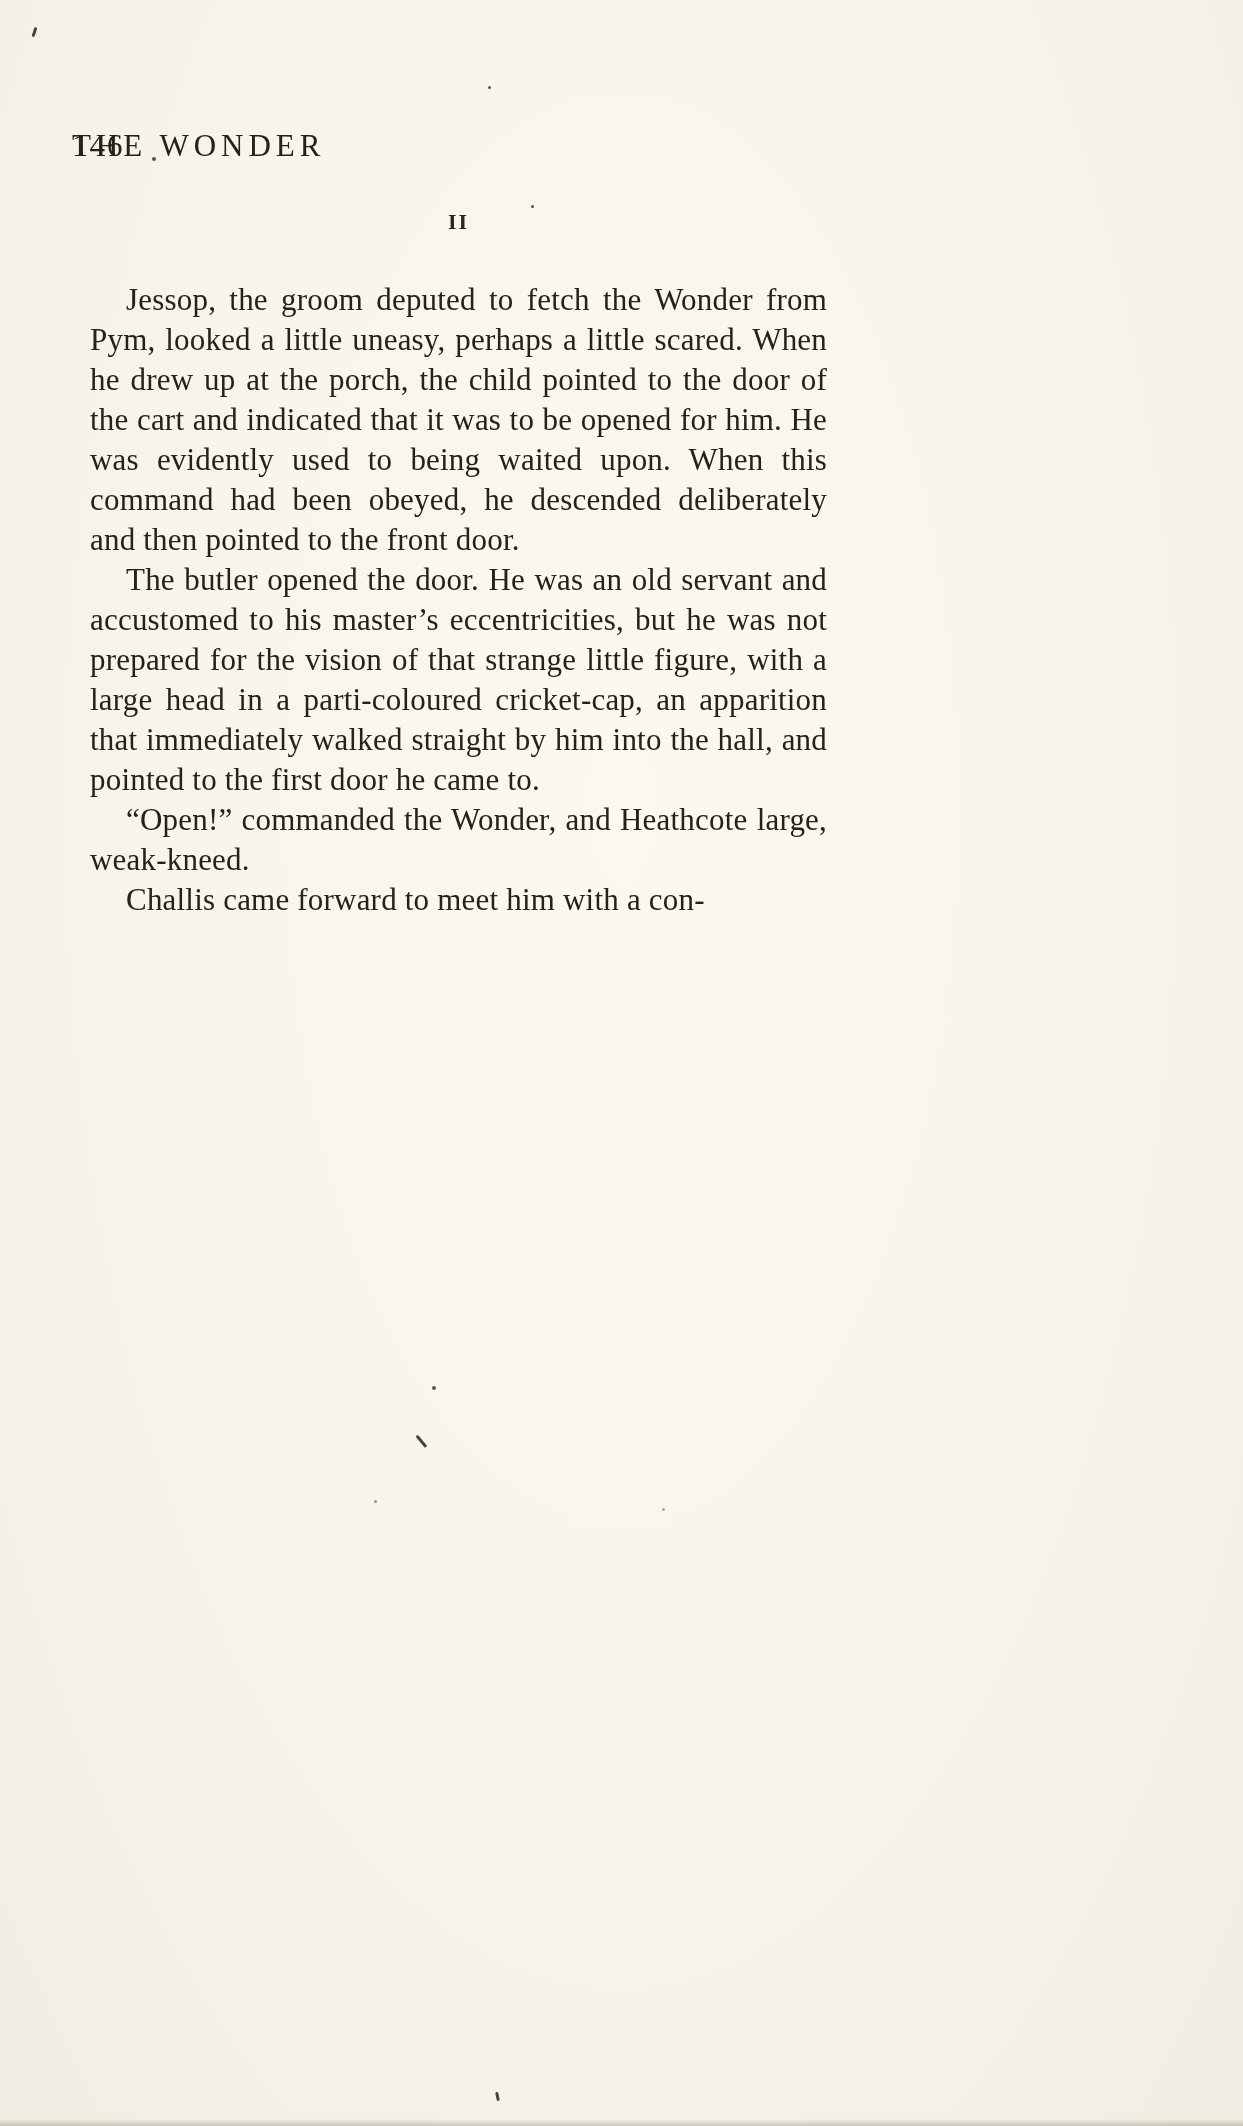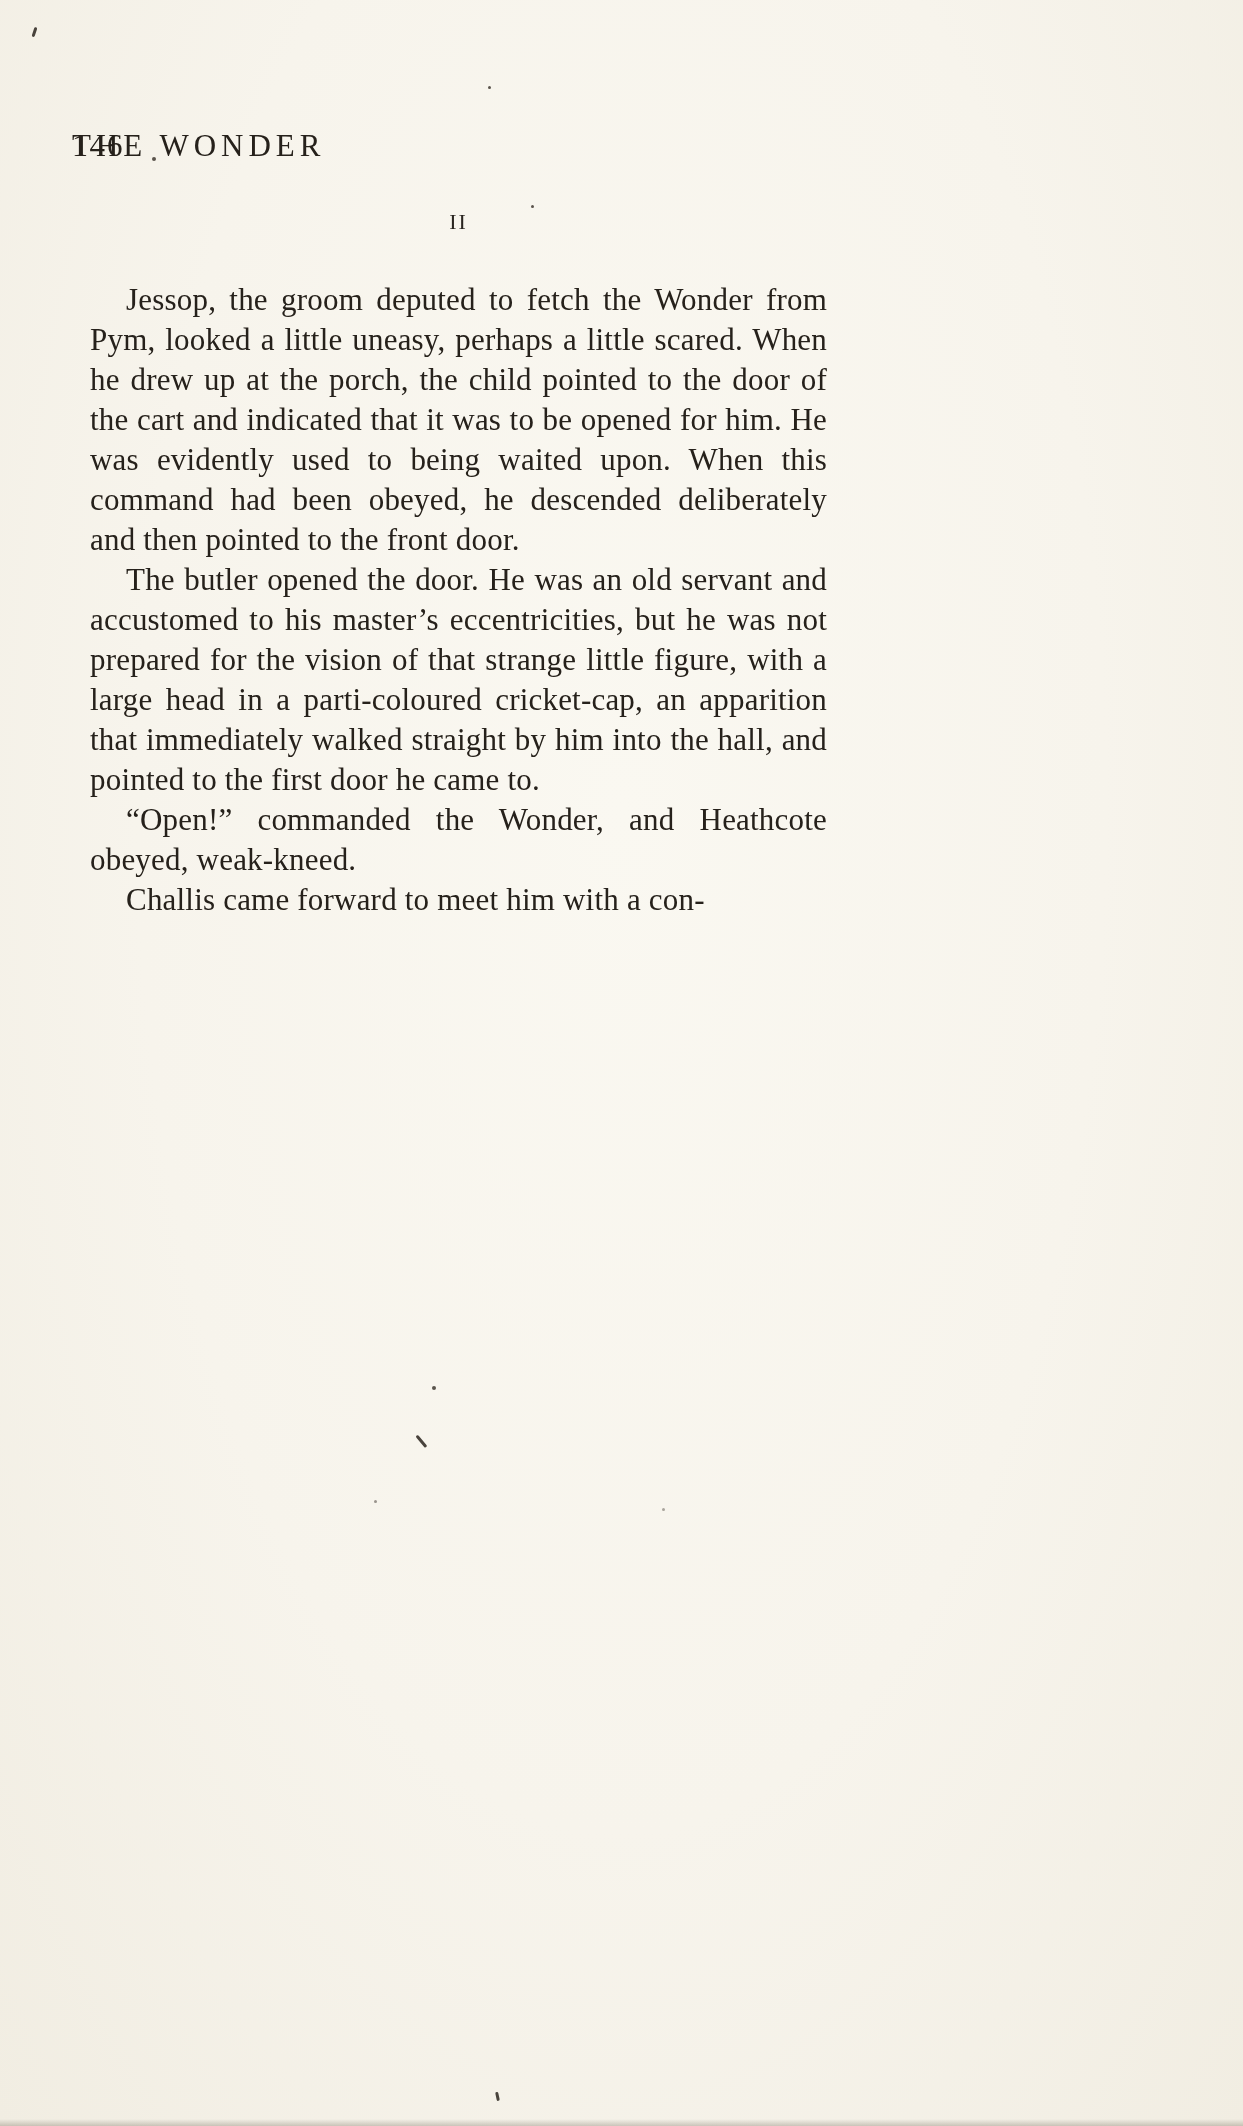--- a/index.html
+++ b/index.html
@@ -47,21 +47,21 @@
   }
 
   .section-heading {
     position: absolute;
     top: 209px;
     left: 90px;
     width: 737px;
     text-align: center;
     font-size: 22px;
     letter-spacing: 2px;
-    font-weight: normal;
+    font-weight: bold;
     color: #2a2520;
   }
 
   .text-block {
     position: absolute;
     top: 280px;
     left: 90px;
     width: 737px;
     font-size: 31px;
     line-height: 40px;
@@ -94,21 +94,21 @@
   <header class="running-head">
     <span class="page-number">146</span>
     <span class="running-title">THE WONDER</span>
   </header>
 
   <div class="section-heading">II</div>
 
   <main class="text-block">
     <p>Jessop, the groom deputed to fetch the Wonder from Pym, looked a little uneasy, perhaps a little scared.  When he drew up at the porch, the child pointed to the door of the cart and indicated that it was to be opened for him.  He was evidently used to being waited upon.  When this command had been obeyed, he descended deliberately and then pointed to the front door.</p>
     <p>The butler opened the door.  He was an old servant and accustomed to his master’s eccentricities, but he was not prepared for the vision of that strange little figure, with a large head in a parti-coloured cricket-cap, an apparition that immediately walked straight by him into the hall, and pointed to the first door he came to.</p>
-    <p>“Open!” commanded the Wonder, and Heathcote obeyed, weak-kneed.</p>
+    <p>“Open!” commanded the Wonder, and Heathcote large, weak-kneed.</p>
     <p>Challis came forward to meet him with a con-</p>
   </main>
 
   <span class="tickmark" style="left:33px; top:27px; height:10px; transform:rotate(18deg);"></span>
   <span class="speck" style="left:488px; top:86px; width:3px; height:3px;"></span>
   <span class="speck" style="left:152px; top:157px; width:4px; height:4px;"></span>
   <span class="speck" style="left:531px; top:205px; width:3px; height:3px;"></span>
   <span class="speck" style="left:432px; top:1386px; width:4px; height:4px;"></span>
   <span class="tickmark" style="left:420px; top:1434px; height:15px; transform:rotate(-40deg);"></span>
   <span class="speck" style="left:374px; top:1500px; width:3px; height:3px; opacity:.6;"></span>

